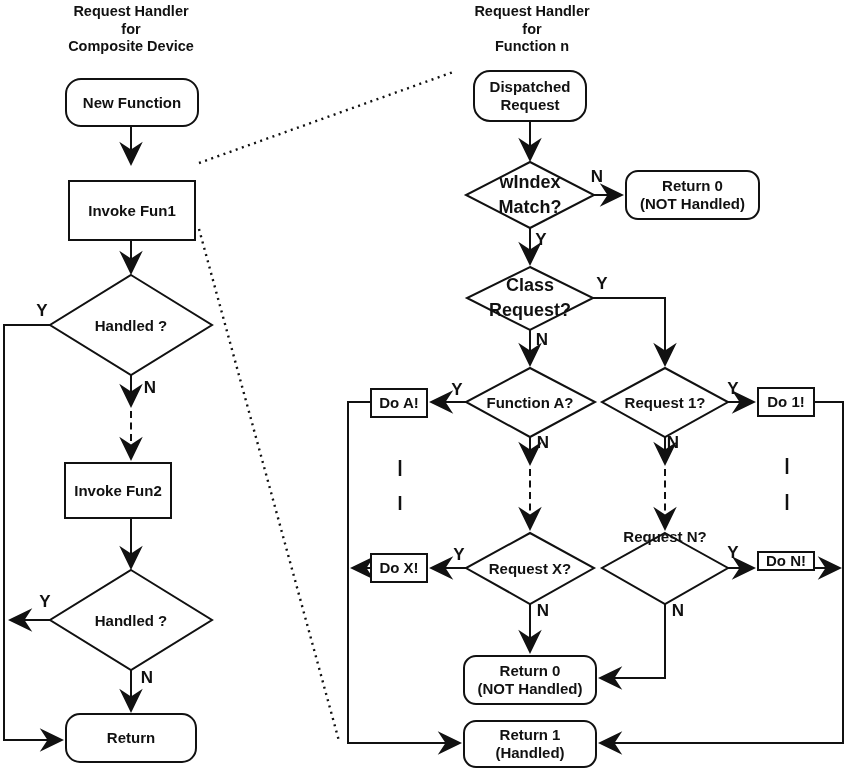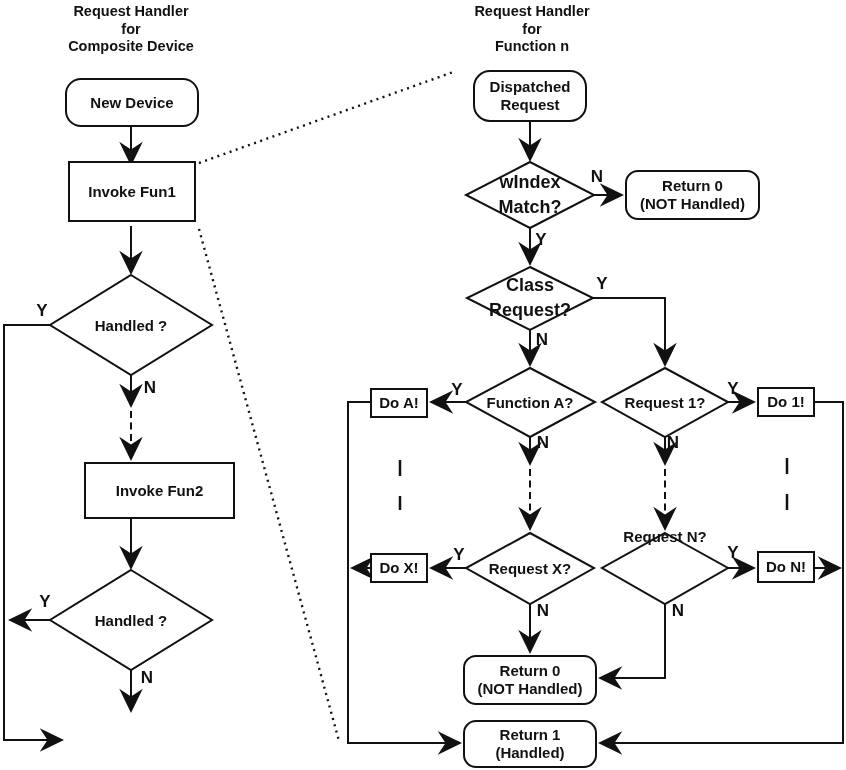--- a/index.html
+++ b/index.html
@@ -96,32 +96,33 @@
     </g>
   </svg>
 
   <div class="title" style="left:31px;top:3px;width:200px">Request Handler
 for
 Composite Device</div>
   <div class="title" style="left:432px;top:3px;width:200px">Request Handler
 for
 Function n</div>
 
-  <div class="node" style="left:65px;top:78px;width:134px;height:49px;border-radius:16px">New Device</div>
-  <div class="node" style="left:68px;top:161px;width:128px;height:61px">Invoke Fun1</div>
-  <div class="node" style="left:84px;top:462px;width:151px;height:57px">Invoke Fun2</div>
+  <div class="node" style="left:65px;top:78px;width:134px;height:49px;border-radius:16px">New Function</div>
+  <div class="node" style="left:68px;top:180px;width:128px;height:61px">Invoke Fun1</div>
+  <div class="node" style="left:64px;top:462px;width:108px;height:57px">Invoke Fun2</div>
+  <div class="node" style="left:65px;top:713px;width:132px;height:50px;border-radius:15px">Return</div>
 
   <div class="node" style="left:473px;top:70px;width:114px;height:52px;border-radius:17px">Dispatched
 Request</div>
   <div class="node" style="left:625px;top:170px;width:135px;height:50px;border-radius:13px">Return 0
 (NOT Handled)</div>
   <div class="node" style="left:370px;top:388px;width:58px;height:30px">Do A!</div>
   <div class="node" style="left:370px;top:553px;width:58px;height:30px">Do X!</div>
   <div class="node" style="left:757px;top:387px;width:58px;height:30px">Do 1!</div>
-  <div class="node" style="left:757px;top:551px;width:58px;height:32px">Do N!</div>
+  <div class="node" style="left:757px;top:551px;width:58px;height:20px">Do N!</div>
   <div class="node" style="left:463px;top:655px;width:134px;height:50px;border-radius:13px">Return 0
 (NOT Handled)</div>
   <div class="node" style="left:463px;top:720px;width:134px;height:48px;border-radius:13px">Return 1
 (Handled)</div>
 
   <div class="dlabel" style="left:131px;top:325px">Handled ?</div>
   <div class="dlabel" style="left:131px;top:620px">Handled ?</div>
   <div class="dlabel small" style="left:530px;top:195px">wIndex
 Match?</div>
   <div class="dlabel small" style="left:530px;top:298px">Class

